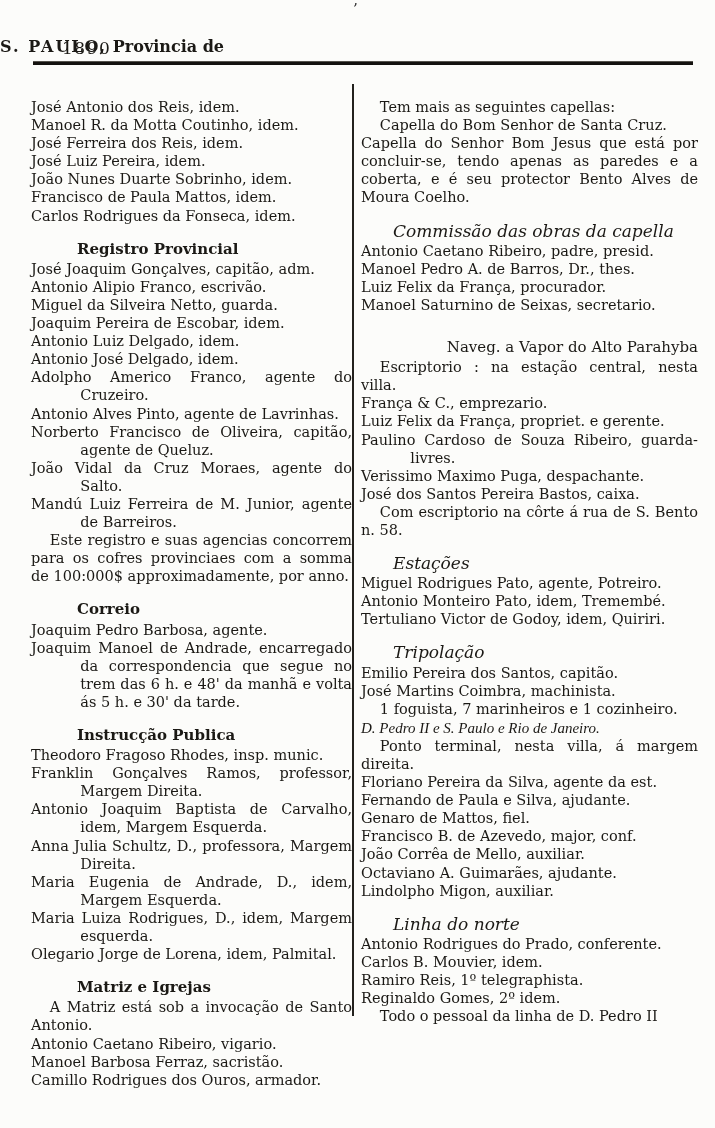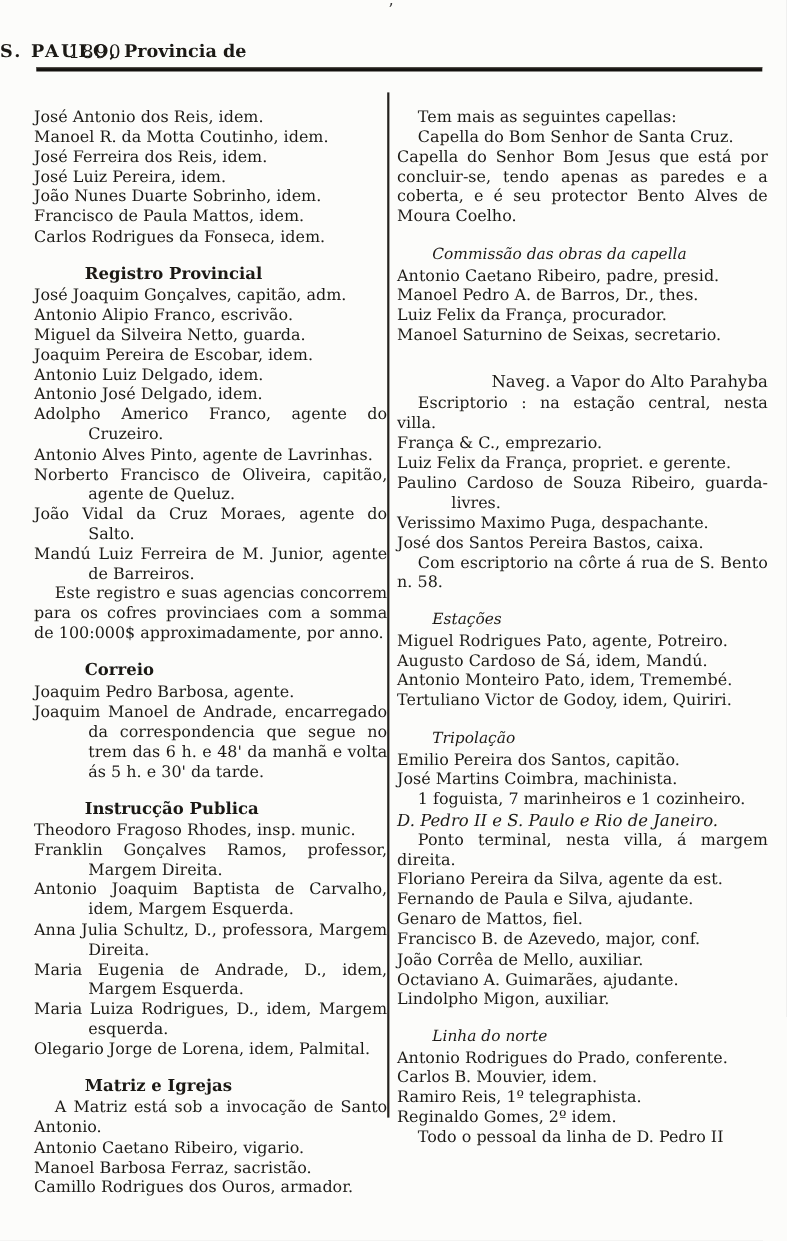--- a/index.html
+++ b/index.html
@@ -20,22 +20,22 @@
   .column-divider { position:absolute; left:352px; top:84px; width:2px; height:932px; background:#23211d; }
   .col { position:absolute; top:98px; font-size:14.5px; line-height:18.1px; }
   .col-left  { left:31px;  width:321px; }
   .col-right { left:361px; width:337px; }
   p { margin:0; }
   .entry { padding-left:3.4em; text-indent:-3.4em; text-align:justify; }
   .para { text-indent:1.3em; text-align:justify; }
   .para-flush { text-indent:0; text-align:justify; }
   .heading-bold { font-weight:bold; font-size:15px; margin:15px 0 2px 46px; }
   .heading-bold-center { font-weight:normal; font-size:15px; margin:24px 0 2px 0; text-align:right; }
-  .heading-italic { font-style:italic; font-size:14px; margin:15px 0 2px 32px; }
-  .heading-italic-flush { font-style:italic; font-size:15px; margin:1px 0 0 0; }
+  .heading-italic { font-style:italic; font-size:17px; margin:15px 0 2px 32px; }
+  .heading-italic-flush { font-style:italic; font-size:15px; margin:1px 0 0 0;font-family:Liberation Serif, serif; }
 </style>
 </head>
 <body>
 
 <div class="page">
   <span class="stray-mark">’</span>
 
   <div class="page-number">1890</div>
 
   <div class="header-title">
@@ -96,21 +96,20 @@
       <p class="heading-bold-center">Naveg. a Vapor do Alto Parahyba</p>
       <p class="para">Escriptorio : na estação central, nesta villa.</p>
       <p class="entry">França &amp; C., emprezario.</p>
       <p class="entry">Luiz Felix da França, propriet. e gerente.</p>
       <p class="entry">Paulino Cardoso de Souza Ribeiro, guarda-livres.</p>
       <p class="entry">Verissimo Maximo Puga, despachante.</p>
       <p class="entry">José dos Santos Pereira Bastos, caixa.</p>
       <p class="para">Com escriptorio na côrte á rua de S. Bento n. 58.</p>
       <p class="heading-italic">Estações</p>
       <p class="entry">Miguel Rodrigues Pato, agente, Potreiro.</p>
-      <p class="entry">Augusto Cardoso de Sá, idem, Mandú.</p>
       <p class="entry">Antonio Monteiro Pato, idem, Tremembé.</p>
       <p class="entry">Tertuliano Victor de Godoy, idem, Quiriri.</p>
       <p class="heading-italic">Tripolação</p>
       <p class="entry">Emilio Pereira dos Santos, capitão.</p>
       <p class="entry">José Martins Coimbra, machinista.</p>
       <p class="para">1 foguista, 7 marinheiros e 1 cozinheiro.</p>
       <p class="heading-italic-flush">D. Pedro II e S. Paulo e Rio de Janeiro.</p>
       <p class="para">Ponto terminal, nesta villa, á margem direita.</p>
       <p class="entry">Floriano Pereira da Silva, agente da est.</p>
       <p class="entry">Fernando de Paula e Silva, ajudante.</p>

